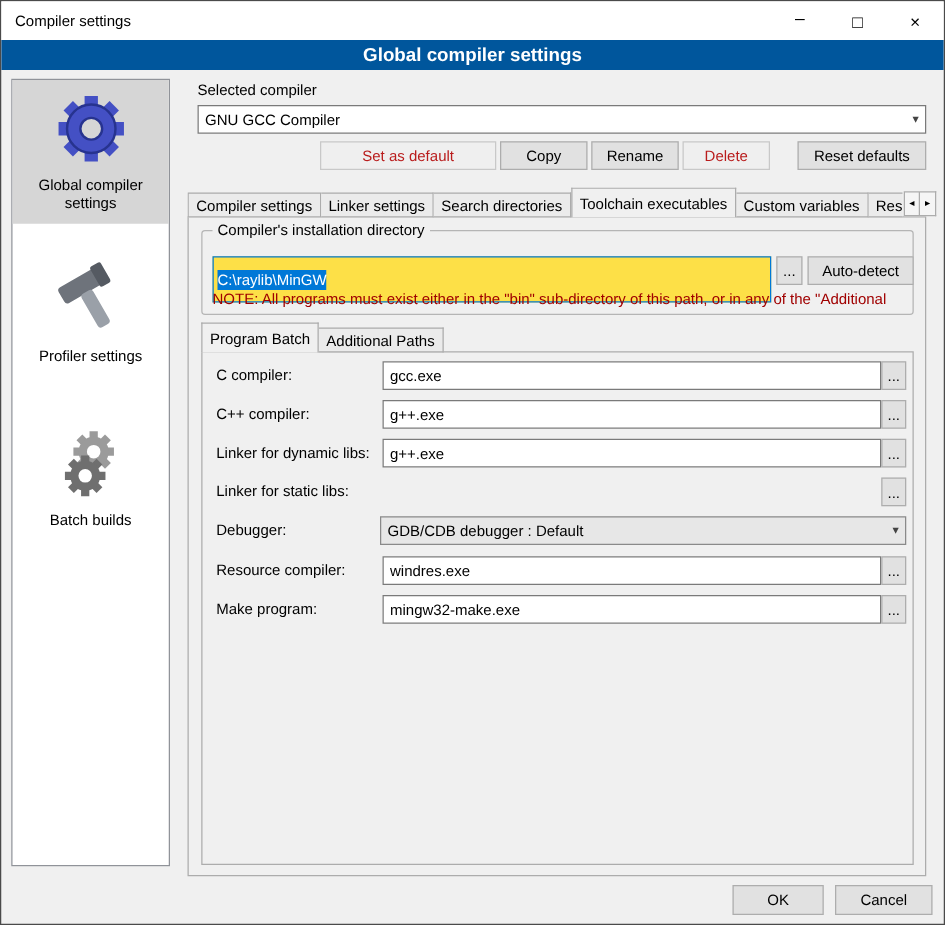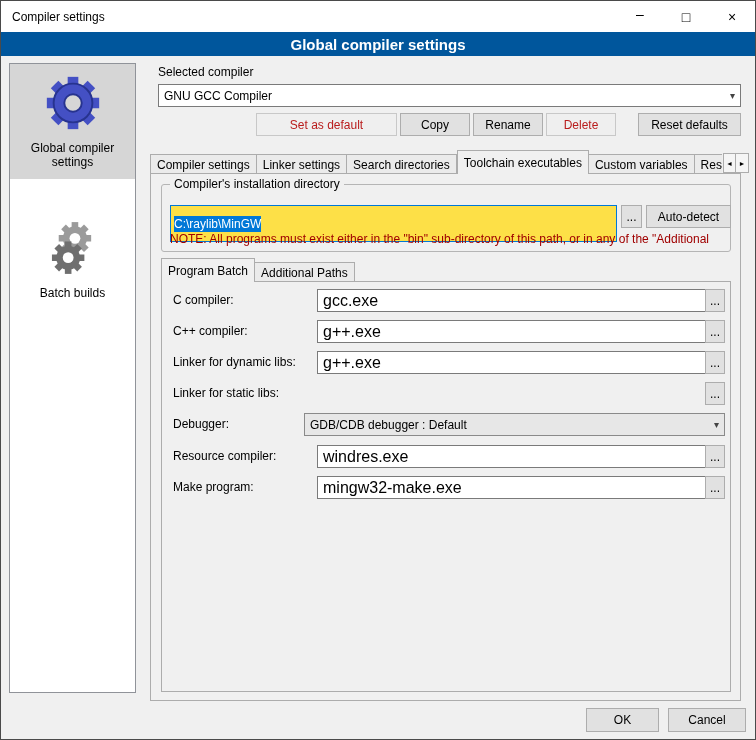--- a/index.html
+++ b/index.html
@@ -72,22 +72,22 @@
 
   
   .innerstrip{position:absolute;left:160px;top:257px;height:24px;display:flex;align-items:flex-end;z-index:3}
   .innerpage{position:absolute;left:160px;top:280px;width:570px;height:411px;border:1px solid #ACACAC;
              background:#F0F0F0;box-sizing:border-box;z-index:1}
 
   
   .frow{position:absolute;left:160px;width:570px;height:23px;z-index:2}
   .r0{top:288px}.r1{top:319px}.r2{top:350px}.r3{top:381px}.r4{top:412px}.r5{top:444px}.r6{top:475px}
   .flabel{position:absolute;left:12px;top:4px}
-  .fin{position:absolute;left:156px;top:0;width:399px;height:23px;border:1px solid #7A7A7A;
-       padding:0 5px;font:inherit;font-size:16px;background:#fff;box-sizing:border-box;outline:none}
+  .fin{position:absolute;left:145px;top:0;width:399px;height:23px;border:1px solid #7A7A7A;
+       padding:0 5px;font:inherit;font-size:12px;background:#fff;box-sizing:border-box;outline:none}
   .fbrowse{left:544px;top:0;width:20px}
   .fcombo{position:absolute;left:143px;top:0;width:421px;height:23px;border:1px solid #8A8A8A;
           background:#E7E7E7;display:flex;align-items:center;padding:0 5px;box-sizing:border-box}
 
   
   .btn-ok{left:585px;top:707px;width:73px;height:24px}
   .btn-cancel{left:667px;top:707px;width:78px;height:24px}
 </style>
 </head>
 <body>
@@ -119,20 +119,30 @@
             <line x1="5" y1="32" x2="59" y2="32"></line>
           <line x1="13" y1="13" x2="51" y2="51"></line>
             <line x1="51" y1="13" x2="13" y2="51"></line>
         </g>
         <circle cx="32" cy="32" r="20" fill="#4450c4"></circle>
         <circle cx="32" cy="32" r="20" fill="none" stroke="#27338f" stroke-width="2"></circle>
         <circle cx="32" cy="32" r="9" fill="#d6d6d6" stroke="#27338f" stroke-width="2"></circle>
       </svg>
       <span class="side-label">Global compiler settings</span>
     </div>
+    <div class="side-item i2">
+      <svg class="sicon" viewBox="0 0 64 64">
+        <g transform="rotate(-30 32 32)">
+          <rect x="12" y="10" width="40" height="15" rx="3" fill="#6e737b"></rect>
+          <rect x="26" y="24" width="11" height="32" rx="3" fill="#9aa0a8"></rect>
+          <rect x="44" y="8" width="10" height="19" rx="2" fill="#555a62"></rect>
+        </g>
+      </svg>
+      <span class="side-label">Profiler settings</span>
+    </div>
     <div class="side-item i3">
       <svg class="sicon" viewBox="0 0 64 64">
         <g transform="translate(34 22) scale(0.62)">
           <g stroke="#9b9b9b" stroke-width="11">
             <line x1="0" y1="-27" x2="0" y2="27"></line>
               <line x1="-27" y1="0" x2="27" y2="0"></line>
             <line x1="-19" y1="-19" x2="19" y2="19"></line>
               <line x1="19" y1="-19" x2="-19" y2="19"></line>
           </g>
           <circle r="20" fill="#9b9b9b"></circle>

